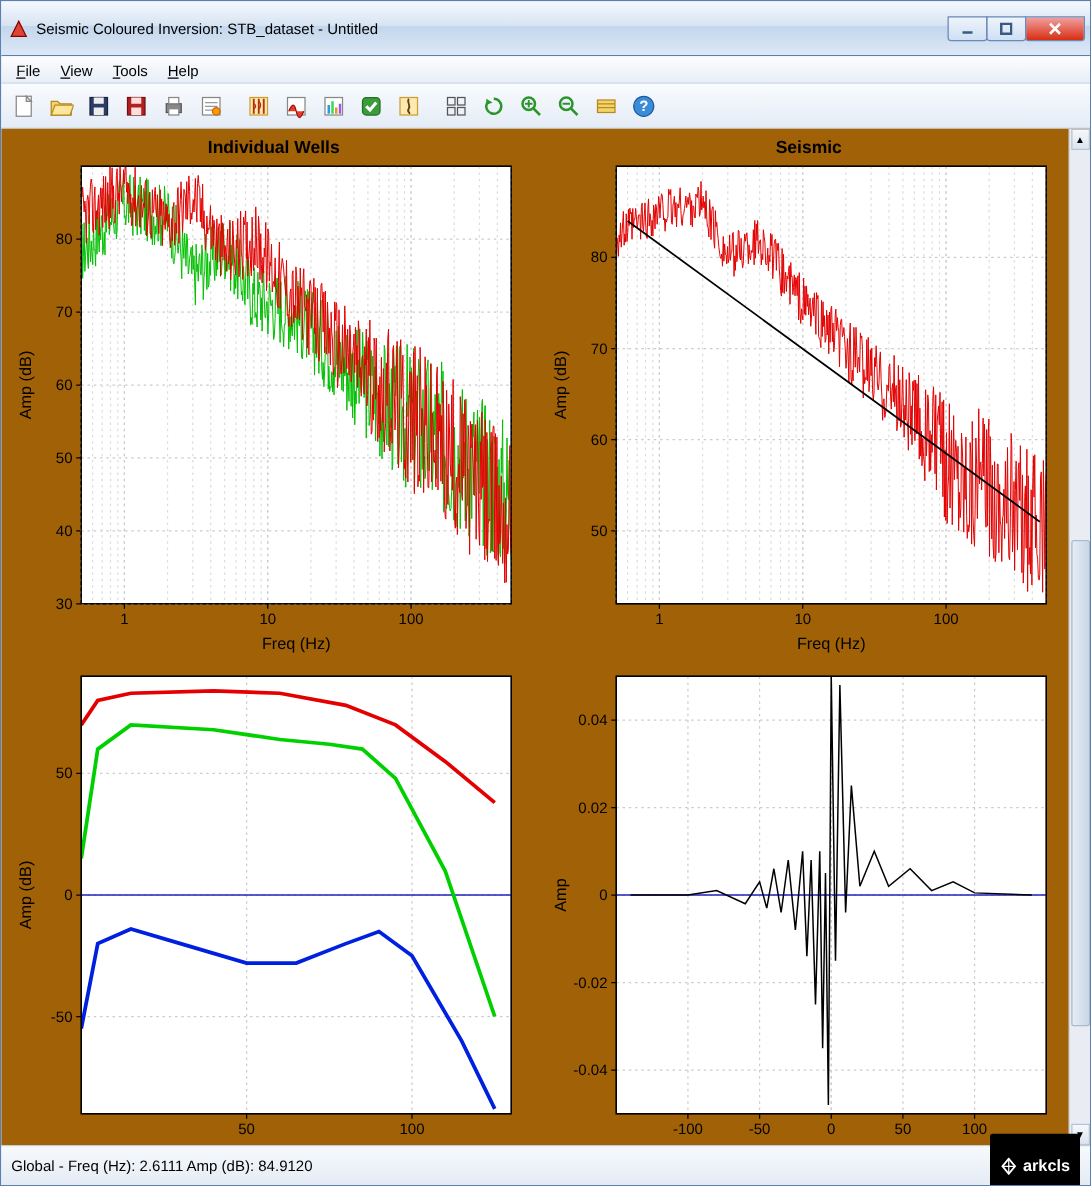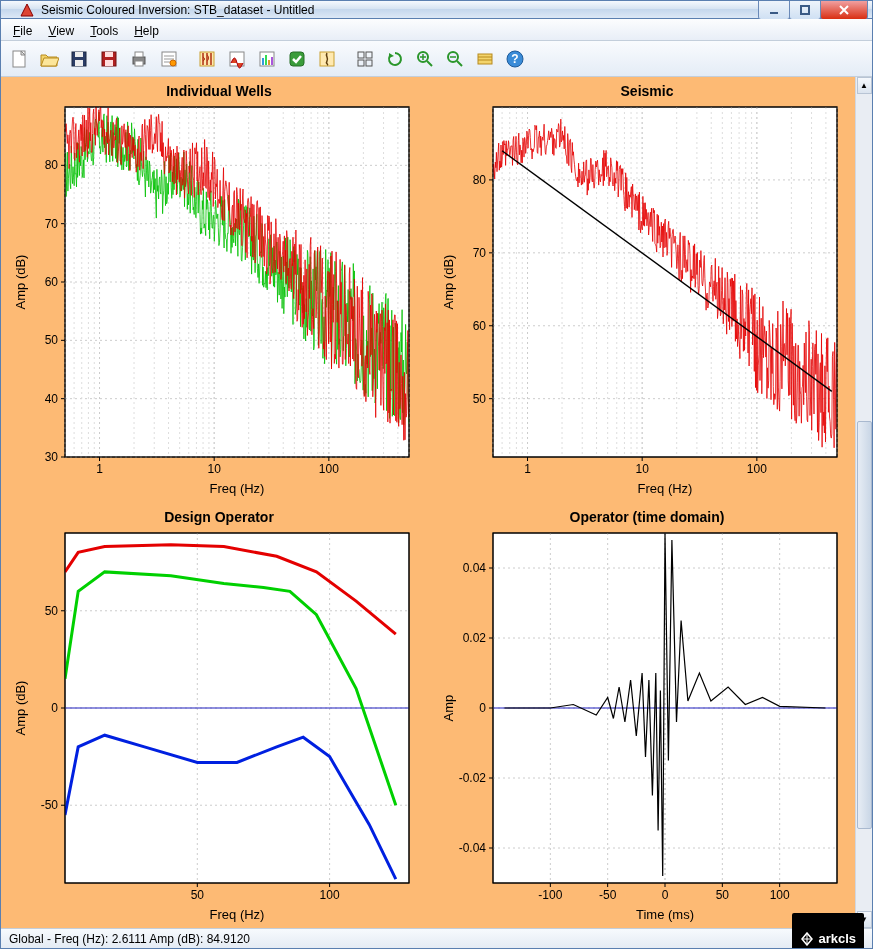--- a/index.html
+++ b/index.html
@@ -8,26 +8,26 @@
   font-size: 12px;
   background: #fff;
   width: 873px;
   height: 949px;
   overflow: hidden;
   display: flex;
   flex-direction: column;
   border: 1px solid #5a7fb0;
 }
 .titlebar {
-  height: 18px;
+  height: 44px;
   background: linear-gradient(#f5f9fe, #d7e4f2 45%, #c3d6ec 46%, #dce8f6);
   border-bottom: 1px solid #5a7fb0;
   display: flex;
   align-items: center;
-  padding: 0 4px 0 18px;
+  padding: 0 4px 0 6px;
 }
 .titlebar .appicon { width:16px; height:16px; margin-right:6px; }
 .titlebar .title { flex:1; font-size:12px; color:#000; }
 .win-controls { display:flex; height: 20px; gap:0; }
 .win-btn { width:32px; height:20px; border:1px solid #6a89b8; border-radius:0 0 3px 3px; display:flex; align-items:center; justify-content:center; font-size:12px; cursor:pointer; margin-left:-1px;}
 .win-min { background: linear-gradient(#eef4fb,#cfe0f3); }
 .win-max { background: linear-gradient(#eef4fb,#cfe0f3); }
 .win-close { background: linear-gradient(#f1a0a0,#d92e12); color:#fff; width:48px;}
 .menubar {
   height: 22px;
@@ -47,40 +47,40 @@
 .tool-btn {
   width:28px; height:28px;
   border:1px solid transparent; border-radius:3px;
   display:flex; align-items:center; justify-content:center;
   cursor:pointer;
 }
 .tool-sep { width:6px; }
 .content {
   flex:1;
   display:flex;
-  background:#fdba74;
+  background:#a16207;
   overflow:hidden;
 }
 .chart-area {
   flex:1;
   padding: 6px 0 6px 10px;
   display:grid;
   grid-template-columns: 1fr 1fr;
   grid-template-rows: 1fr 1fr;
   gap: 8px 12px;
 }
 .scrollbar-v {
   width:17px; background:#e9edf3; border-left:1px solid #d0d7e1;
   display:flex; flex-direction:column; align-items:center;
 }
 .scroll-arrow { width:15px; height:17px; background:linear-gradient(#f5f8fc,#dbe4ef); border:1px solid #b8c4d4; display:flex;align-items:center;justify-content:center; font-size:8px;}
 .scroll-track { flex:1; position:relative; width:15px;}
 .scroll-thumb { position:absolute; left:0; width:15px; background:linear-gradient(90deg,#e7edf5,#c9d6e6); border:1px solid #a9b9cf; border-radius:2px;}
 .statusbar {
-  height: 20px;
+  height: 32px;
   background: linear-gradient(#f7fafd,#e4ebf4);
   border-top:1px solid #c3cedb;
   display:flex; align-items:center; padding:0 8px;
   font-size:12px;
 }
 .status-right { margin-left:auto; background:#000; color:#fff; padding:18px 8px; border-radius:2px; display:flex; align-items:center; gap:4px; font-weight:bold; font-size:13px;}
 .chart { position:relative; }
 .chart-title { text-align:center; font-weight:bold; font-size:14px; margin-bottom:2px;}
 svg { display:block; }
 </style>
@@ -373,21 +373,20 @@
             </clipPath>
           </defs>
           <path d="M54.0 74.3L54.6 63.2L55.1 68.5L55.7 78.0L56.3 61.0L56.9 66.7L57.4 51.3L58.0 70.7L58.6 60.0L59.2 50.3L59.7 42.1L60.3 69.2L60.9 60.1L61.5 66.7L62.0 44.0L62.6 66.1L63.2 59.0L63.8 40.5L64.3 53.5L64.9 39.5L65.5 44.0L66.1 42.9L66.6 64.4L67.2 39.8L67.8 55.0L68.4 48.0L68.9 48.3L69.5 39.7L70.1 46.5L70.7 55.1L71.2 53.0L71.8 45.1L72.4 45.1L73.0 44.7L73.5 64.4L74.1 39.2L74.7 35.5L75.2 54.2L75.8 58.0L76.4 46.1L77.0 35.3L77.5 51.2L78.1 61.8L78.7 63.8L79.3 39.6L79.8 32.1L80.4 53.9L81.0 43.9L81.6 48.9L82.1 61.8L82.7 49.2L83.3 61.8L83.9 37.2L84.4 40.8L85.0 56.1L85.6 36.4L86.2 39.3L86.7 52.4L87.3 44.6L87.9 30.1L88.5 35.9L89.0 47.2L89.6 34.2L90.2 28.0L90.8 29.4L91.3 36.6L91.9 49.0L92.5 47.5L93.1 58.0L93.6 48.2L94.2 50.7L94.8 47.7L95.3 46.5L95.9 24.2L96.5 26.5L97.1 29.0L97.6 24.6L98.2 51.1L98.8 52.4L99.4 37.0L99.9 35.1L100.5 30.0L101.1 46.6L101.7 35.0L102.2 54.6L102.8 38.3L103.4 36.1L104.0 39.4L104.5 33.1L105.1 23.2L105.7 41.2L106.3 51.9L106.8 53.4L107.4 45.1L108.0 43.8L108.6 39.7L109.1 36.1L109.7 29.8L110.3 39.0L110.9 35.1L111.4 30.9L112.0 36.5L112.6 27.3L113.2 32.1L113.7 53.1L114.3 33.5L114.9 54.4L115.4 37.6L116.0 38.8L116.6 46.7L117.2 47.4L117.7 28.2L118.3 30.1L118.9 31.1L119.5 22.6L120.0 25.5L120.6 46.1L121.2 43.3L121.8 18.1L122.3 41.0L122.9 38.9L123.5 29.9L124.1 39.4L124.6 34.4L125.2 47.9L125.8 25.5L126.4 47.4L126.9 53.9L127.5 55.1L128.1 62.6L128.7 32.6L129.2 40.2L129.8 64.7L130.4 41.7L131.0 38.6L131.5 38.3L132.1 66.3L132.7 71.6L133.3 41.5L133.8 54.3L134.4 50.8L135.0 59.1L135.5 63.7L136.1 70.8L136.7 75.8L137.3 79.4L137.8 79.8L138.4 76.2L139.0 86.0L139.6 62.2L140.1 81.9L140.7 68.1L141.3 76.4L141.9 77.3L142.4 84.1L143.0 70.2L143.6 83.2L144.2 79.2L144.7 60.9L145.3 81.3L145.9 75.2L146.5 73.8L147.0 59.8L147.6 58.9L148.2 94.1L148.8 77.7L149.3 89.3L149.9 68.9L150.5 82.3L151.1 76.3L151.6 57.2L152.2 57.8L152.8 78.9L153.4 81.0L153.9 63.6L154.5 81.6L155.1 87.2L155.6 84.1L156.2 68.7L156.8 60.1L157.4 66.0L157.9 62.2L158.5 59.2L159.1 69.0L159.7 84.1L160.2 68.8L160.8 77.3L161.4 80.9L162.0 73.3L162.5 75.2L163.1 74.6L163.7 56.8L164.3 84.8L164.8 49.3L165.4 79.6L166.0 52.1L166.6 65.4L167.1 49.4L167.7 75.8L168.3 68.9L168.9 65.3L169.4 64.9L170.0 84.9L170.6 76.1L171.2 80.7L171.7 56.8L172.3 62.3L172.9 66.6L173.5 83.4L174.0 85.0L174.6 83.7L175.2 71.5L175.7 89.7L176.3 77.2L176.9 82.3L177.5 59.7L178.0 69.6L178.6 60.6L179.2 96.0L179.8 83.8L180.3 68.3L180.9 64.9L181.5 64.3L182.1 89.3L182.6 67.7L183.2 73.3L183.8 67.6L184.4 88.1L184.9 94.6L185.5 105.5L186.1 109.9L186.7 71.8L187.2 107.1L187.8 76.4L188.4 107.8L189.0 95.5L189.5 90.7L190.1 106.2L190.7 93.9L191.3 96.2L191.8 90.1L192.4 85.6L193.0 116.4L193.6 83.0L194.1 94.2L194.7 94.0L195.3 108.7L195.8 103.0L196.4 92.9L197.0 109.7L197.6 94.9L198.1 96.5L198.7 109.6L199.3 93.6L199.9 129.0L200.4 91.1L201.0 123.5L201.6 131.8L202.2 120.0L202.7 125.9L203.3 128.9L203.9 95.4L204.5 124.4L205.0 101.9L205.6 125.2L206.2 101.7L206.8 118.2L207.3 108.4L207.9 124.8L208.5 118.2L209.1 111.5L209.6 134.0L210.2 126.7L210.8 117.2L211.4 111.2L211.9 125.7L212.5 107.3L213.1 124.2L213.7 140.5L214.2 107.1L214.8 112.0L215.4 109.4L215.9 142.3L216.5 143.7L217.1 145.2L217.7 151.1L218.2 113.2L218.8 142.2L219.4 114.4L220.0 134.3L220.5 125.5L221.1 146.8L221.7 144.6L222.3 121.2L222.8 141.0L223.4 125.0L224.0 156.0L224.6 122.6L225.1 146.9L225.7 120.3L226.3 118.0L226.9 146.3L227.4 131.4L228.0 154.4L228.6 149.6L229.2 124.7L229.7 120.3L230.3 137.5L230.9 127.1L231.5 135.3L232.0 137.0L232.6 166.4L233.2 133.5L233.8 128.6L234.3 128.3L234.9 142.4L235.5 140.2L236.1 135.0L236.6 142.2L237.2 152.1L237.8 167.6L238.3 160.9L238.9 143.8L239.5 157.1L240.1 178.7L240.6 143.6L241.2 131.4L241.8 174.7L242.4 180.9L242.9 169.2L243.5 177.7L244.1 134.9L244.7 150.2L245.2 166.8L245.8 134.9L246.4 153.6L247.0 171.4L247.5 160.7L248.1 158.6L248.7 170.4L249.3 139.3L249.8 143.5L250.4 141.8L251.0 152.7L251.6 191.4L252.1 168.6L252.7 179.9L253.3 175.0L253.9 176.8L254.4 144.7L255.0 177.8L255.6 142.9L256.2 186.3L256.7 177.8L257.3 152.7L257.9 173.6L258.4 151.5L259.0 184.5L259.6 193.4L260.2 187.4L260.7 159.1L261.3 166.4L261.9 149.6L262.5 164.9L263.0 182.0L263.6 185.0L264.2 179.1L264.8 159.2L265.3 154.5L265.9 177.4L266.5 190.1L267.1 209.2L267.6 194.0L268.2 192.0L268.8 207.0L269.4 204.5L269.9 199.1L270.5 180.9L271.1 182.8L271.7 185.9L272.2 166.2L272.8 164.0L273.4 188.1L274.0 200.3L274.5 185.4L275.1 179.8L275.7 194.5L276.3 157.3L276.8 198.3L277.4 185.1L278.0 181.2L278.5 217.6L279.1 210.4L279.7 165.3L280.3 209.7L280.8 176.8L281.4 214.8L282.0 212.9L282.6 189.7L283.1 166.6L283.7 199.2L284.3 222.8L284.9 197.1L285.4 209.0L286.0 176.7L286.6 209.1L287.2 213.3L287.7 233.2L288.3 171.1L288.9 181.3L289.5 220.5L290.0 197.6L290.6 228.8L291.2 178.2L291.8 185.4L292.3 177.2L292.9 225.6L293.5 177.1L294.1 220.2L294.6 179.9L295.2 218.5L295.8 173.1L296.4 240.3L296.9 199.6L297.5 237.9L298.1 217.9L298.6 245.6L299.2 223.6L299.8 238.3L300.4 242.9L300.9 257.6L301.5 184.8L302.1 237.8L302.7 222.0L303.2 188.9L303.8 194.2L304.4 250.3L305.0 217.5L305.5 249.3L306.1 220.7L306.7 235.0L307.3 191.8L307.8 182.4L308.4 202.7L309.0 252.0L309.6 188.9L310.1 265.0L310.7 210.6L311.3 203.6L311.9 197.7L312.4 212.8L313.0 186.9L313.6 244.0L314.2 220.7L314.7 194.4L315.3 270.4L315.9 192.9L316.5 286.6L317.0 232.9L317.6 289.4L318.2 219.1L318.7 291.8L319.3 264.2L319.9 253.7L320.5 196.0L321.0 279.5L321.6 244.9L322.2 217.2L322.8 292.8L323.3 254.4L323.9 205.5L324.5 256.7L325.1 236.2L325.6 225.3L326.2 235.2L326.8 256.1L327.4 230.0L327.9 297.5L328.5 266.8L329.1 287.2L329.7 279.2L330.2 219.4L330.8 231.3L331.4 248.2L332.0 298.7L332.5 246.9L333.1 272.6L333.7 222.6L334.3 285.5L334.8 303.7L335.4 292.7L336.0 298.4L336.6 292.9L337.1 227.0L337.7 237.0L338.3 308.3L338.8 210.1L339.4 286.1L340.0 301.4L340.6 310.1L341.1 280.4L341.7 223.4L342.3 245.2L342.9 287.9L343.4 259.1L344.0 200.0L344.6 260.1L345.2 243.2L345.7 242.5L346.3 264.9L346.9 243.8L347.5 207.5L348.0 253.8L348.6 212.2L349.2 279.8L349.8 294.8L350.3 216.6L350.9 293.9L351.5 222.6L352.1 208.2L352.6 318.2L353.2 222.3L353.8 255.7L354.4 304.2L354.9 245.1L355.5 309.9L356.1 319.7L356.7 242.3L357.2 322.3L357.8 315.9L358.4 281.9L358.9 244.2L359.5 244.4L360.1 315.2L360.7 260.4L361.2 289.9L361.8 293.8L362.4 322.2L363.0 286.9L363.5 285.6L364.1 264.4L364.7 303.8L365.3 242.0L365.8 271.7L366.4 291.7L367.0 231.0L367.6 295.4L368.1 318.7L368.7 320.8L369.3 287.0L369.9 219.7L370.4 229.4L371.0 314.5L371.6 295.9L372.2 258.2L372.7 329.3L373.3 265.4L373.9 241.9L374.5 282.8L375.0 313.0L375.6 248.5L376.2 243.1L376.8 273.4L377.3 229.5L377.9 278.2L378.5 331.2L379.0 252.9L379.6 339.5L380.2 321.3L380.8 270.0L381.3 261.7L381.9 311.6L382.5 232.4L383.1 346.2L383.6 253.6L384.2 324.6L384.8 311.0L385.4 332.0L385.9 264.8L386.5 341.0L387.1 264.8L387.7 237.7L388.2 270.7L388.8 236.8L389.4 311.3L390.0 285.0L390.5 316.0L391.1 320.4L391.7 335.2L392.3 337.1L392.8 332.9L393.4 255.5L394.0 250.5L394.6 298.8L395.1 346.8L395.7 241.4L396.3 287.7L396.9 328.2L397.4 261.8L398.0 250.9" fill="none" stroke="#e40000" stroke-width="0.8" clip-path="url(#clip-global)"></path>
           <path d="M63.1 49.8L392.8 290.4" fill="none" stroke="#000" stroke-width="1.4" clip-path="url(#clip-global)"></path>
           <rect x="54" y="6" width="344" height="350" fill="none" stroke="#000" stroke-width="1"></rect>
           <text x="14" y="181" transform="rotate(-90 14 181)" text-anchor="middle" font-size="13">Amp (dB)</text>
           <text x="226" y="392" text-anchor="middle" font-size="13">Freq (Hz)</text>
         </svg>
       </div>
       <div class="chart">
-        <div class="chart-title">Design Operator</div>
         <svg width="408" height="400">
           <rect x="54" y="6" width="344" height="350" fill="#fff" stroke="#000" stroke-width="1"></rect>
           <line x1="54" x2="398" y1="278.22222222222223" y2="278.22222222222223" stroke="#ccc" stroke-dasharray="2,3"></line>
           <line x1="50" x2="54" y1="278.22222222222223" y2="278.22222222222223" stroke="#000"></line>
           <text x="47" y="282.22222222222223" text-anchor="end" font-size="12">-50</text>
           <line x1="54" x2="398" y1="181" y2="181" stroke="#ccc" stroke-dasharray="2,3"></line>
           <line x1="50" x2="54" y1="181" y2="181" stroke="#000"></line>
           <text x="47" y="185" text-anchor="end" font-size="12">0</text>
           <line x1="54" x2="398" y1="83.77777777777777" y2="83.77777777777777" stroke="#ccc" stroke-dasharray="2,3"></line>
           <line x1="50" x2="54" y1="83.77777777777777" y2="83.77777777777777" stroke="#000"></line>
@@ -406,21 +405,20 @@
           </defs>
           <path d="M54.0 44.9L67.2 25.4L93.7 19.6L159.8 17.7L212.8 19.6L265.7 29.3L305.4 44.9L345.1 74.1L384.8 107.1" fill="none" stroke="#e40000" stroke-width="3" clip-path="url(#clip-design-operator)"></path>
           <path d="M54.0 151.8L67.2 64.3L93.7 44.9L159.8 48.8L212.8 56.6L252.5 60.4L278.9 64.3L305.4 87.7L345.1 161.6L384.8 278.2" fill="none" stroke="#00d000" stroke-width="3" clip-path="url(#clip-design-operator)"></path>
           <path d="M54.0 287.9L67.2 219.9L93.7 208.2L133.4 219.9L186.3 235.4L226.0 235.4L265.7 219.9L292.2 210.2L318.6 229.6L358.3 297.7L384.8 352.1" fill="none" stroke="#0020e0" stroke-width="3" clip-path="url(#clip-design-operator)"></path>
           <rect x="54" y="6" width="344" height="350" fill="none" stroke="#000" stroke-width="1"></rect>
           <text x="14" y="181" transform="rotate(-90 14 181)" text-anchor="middle" font-size="13">Amp (dB)</text>
           <text x="226" y="392" text-anchor="middle" font-size="13">Freq (Hz)</text>
         </svg>
       </div>
       <div class="chart">
-        <div class="chart-title">Operator (time domain)</div>
         <svg width="408" height="400">
           <rect x="54" y="6" width="344" height="350" fill="#fff" stroke="#000" stroke-width="1"></rect>
           <line x1="54" x2="398" y1="321" y2="321" stroke="#ccc" stroke-dasharray="2,3"></line>
           <line x1="50" x2="54" y1="321" y2="321" stroke="#000"></line>
           <text x="47" y="325" text-anchor="end" font-size="12">-0.04</text>
           <line x1="54" x2="398" y1="250.99999999999997" y2="250.99999999999997" stroke="#ccc" stroke-dasharray="2,3"></line>
           <line x1="50" x2="54" y1="250.99999999999997" y2="250.99999999999997" stroke="#000"></line>
           <text x="47" y="254.99999999999997" text-anchor="end" font-size="12">-0.02</text>
           <line x1="54" x2="398" y1="181" y2="181" stroke="#ccc" stroke-dasharray="2,3"></line>
           <line x1="50" x2="54" y1="181" y2="181" stroke="#000"></line>

